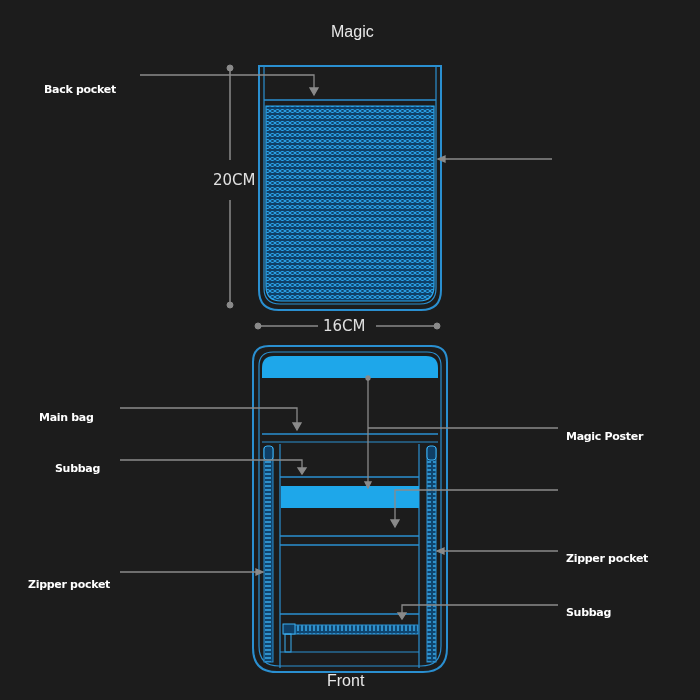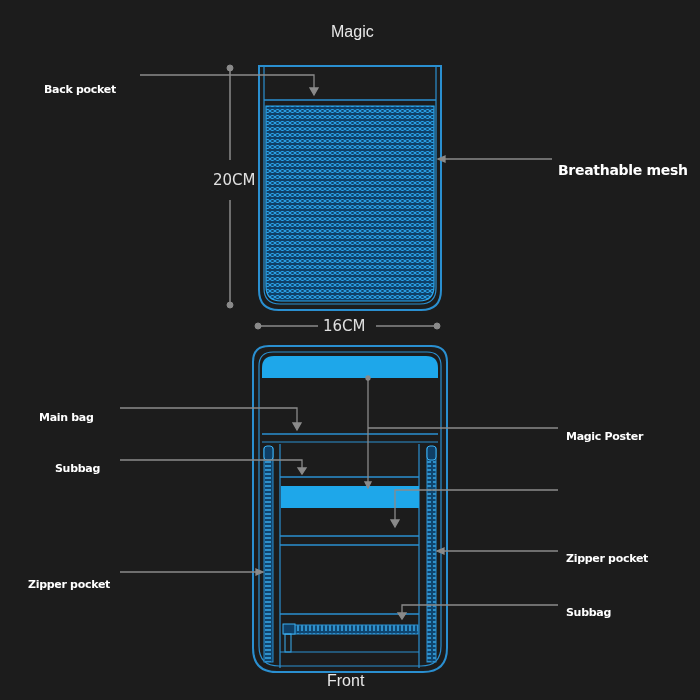--- a/index.html
+++ b/index.html
@@ -149,21 +149,20 @@
     </g>
   </svg>
 
   <div class="title" style="left:331px; top:23px;">Magic</div>
   <div class="title" style="left:327px; top:672px;">Front</div>
 
   <div class="dim" style="left:202px; top:171px;margin-left:11px;">20CM</div>
   <div class="dim" style="left:323px; top:317px;">16CM</div>
 
   <div class="lbl" style="left:44px; top:83px;">Back pocket</div>
-  <div class="lbl" style="left:558px; top:162px; font-size:14px;">Breathable mesh</div>
 
   <div class="lbl" style="left:39px; top:411px;">Main bag</div>
   <div class="lbl" style="left:55px; top:462px;">Subbag</div>
   <div class="lbl" style="left:28px; top:578px;">Zipper pocket</div>
 
   <div class="lbl" style="left:566px; top:430px;">Magic Poster</div>
   <div class="lbl" style="left:566px; top:552px;">Zipper pocket</div>
   <div class="lbl" style="left:566px; top:606px;">Subbag</div>
 
 </div>

